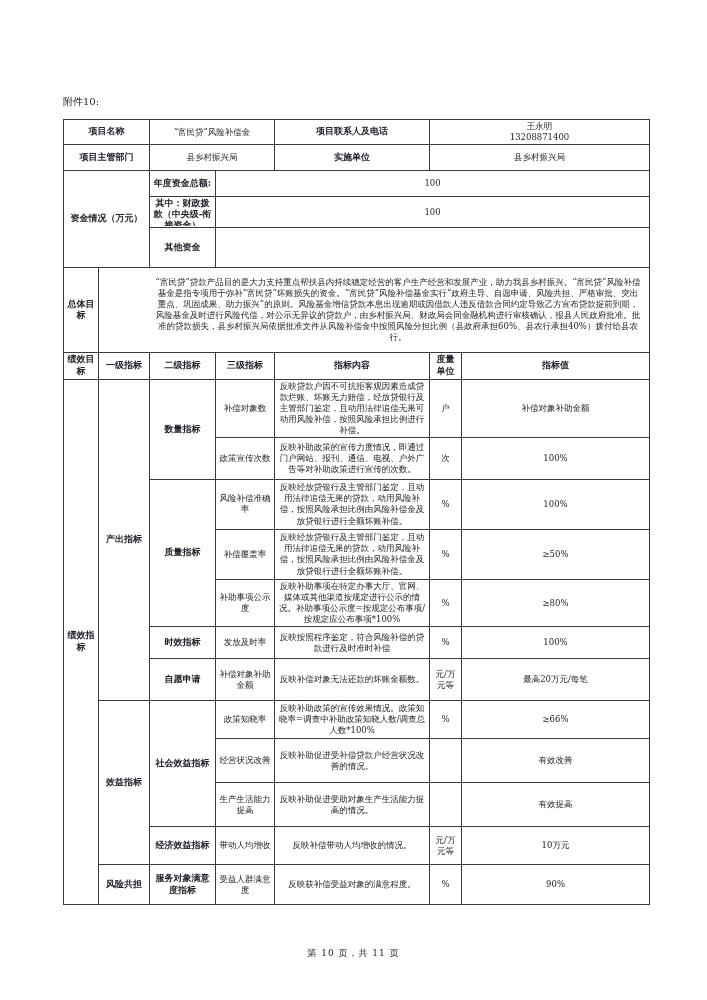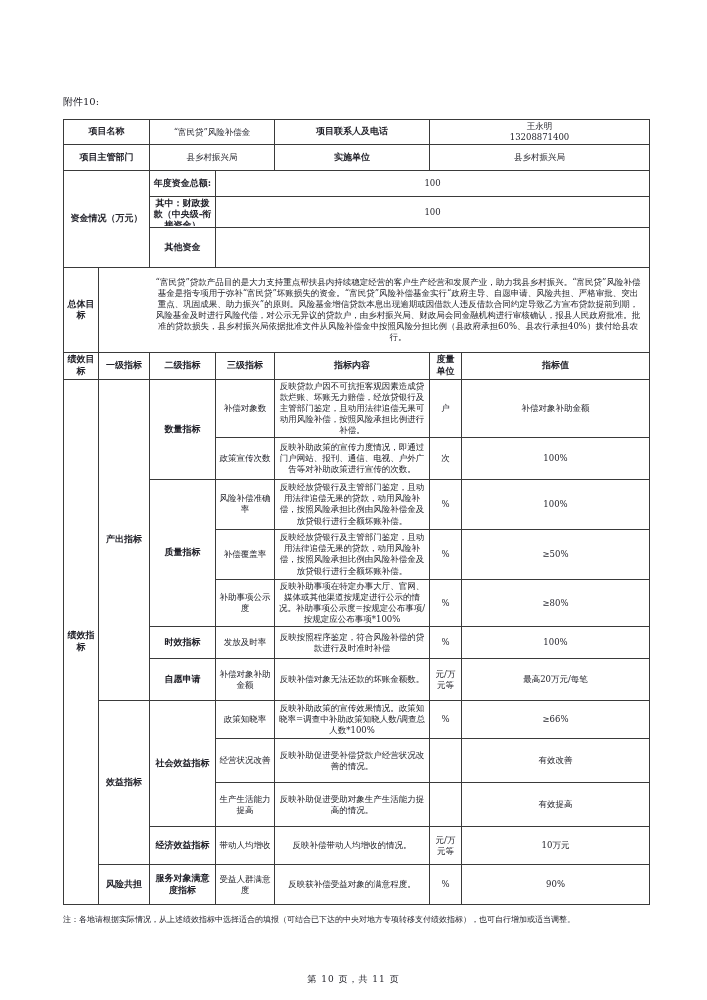--- a/index.html
+++ b/index.html
@@ -19,21 +19,21 @@
     border:1px solid #3a3a3a;
     text-align:center;vertical-align:middle;
     padding:1px 3px;word-break:break-all;overflow:hidden;
   }
   td.lbl{font-weight:bold;font-size:9px;}
   td.unit{padding:1px 1px;}
   .clip2{max-height:28px;overflow:hidden;line-height:11px;}
   .goal-text{text-align:center;padding:8px 4px;margin-left:48px;}
   .note{font-size:8px;margin-top:9px;line-height:1.4;}
   .footer{
-    position:absolute;left:0;top:973px;width:707px;
+    position:absolute;left:0;top:947px;width:707px;
     text-align:center;font-size:9px;letter-spacing:1px;
   }
   
   tr.h27{height:15px;} tr.h26{height:26px;} tr.h23{height:40px;}
   tr.h48{height:48px;} tr.h42{height:42px;} tr.h40{height:40px;}
   tr.h50{height:50px;} tr.h44{height:44px;} tr.h32{height:32px;}
   tr.h38{height:38px;}
 </style>
 </head>
 <body>
@@ -181,16 +181,15 @@
       <td class="lbl">风险共担</td>
       <td class="lbl">服务对象满意度指标</td>
       <td>受益人群满意度</td>
       <td>反映获补偿受益对象的满意程度。</td>
       <td class="unit">%</td>
       <td>90%</td>
     </tr>
   </tbody>
     </table>
 
-  <p class="note">注：各地请根据实际情况，从上述绩效指标中选择适合的填报（可结合已下达的中央对地方专项转移支付绩效指标），也可自行增加或适当调整。</p>
 </div>
 
 <div class="footer">第 10 页，共 11 页</div>
 
 </body></html>

